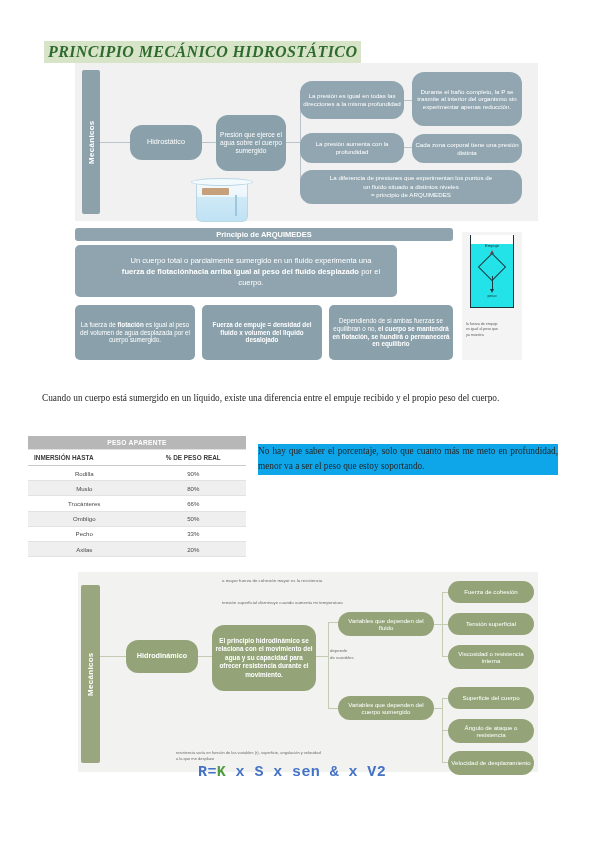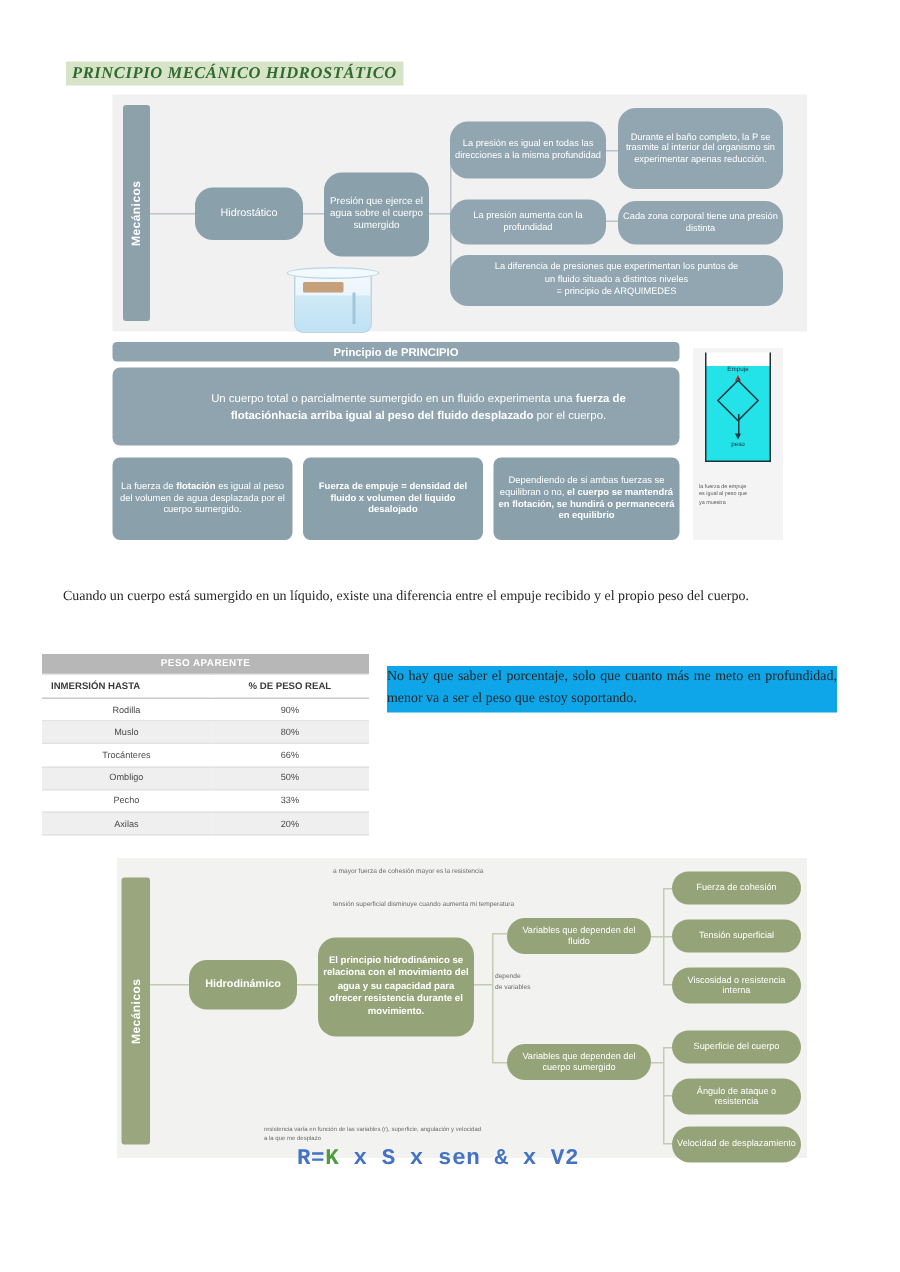--- a/index.html
+++ b/index.html
@@ -12,21 +12,21 @@
     position:relative;
     overflow:hidden;
   }
   .page { position:relative; width:600px; height:848px; }
 
   
   .doc-title{
     position:absolute; left:44px; top:41px;
     font-family:"Liberation Serif", serif;
     font-style:italic; font-weight:bold;
-    font-size:11px; letter-spacing:.4px;
+    font-size:16px; letter-spacing:.4px;
     color:#2f6b2f; background:#d7e4c8;
     padding:2px 4px;
   }
 
   
   .canvas{ position:absolute; }
   .gray-canvas{ background:#f1f1f1; }
   .olive-canvas{ background:#f2f2f0; }
 
   .sidebar-tab{
@@ -244,24 +244,24 @@
   </div>
 
   <div class="beaker" style="left:196px; top:176px; width:52px; height:46px;">
     <div class="glass"></div>
     <div class="rim"></div>
     <div class="label"></div>
     <div class="rod"></div>
   </div>
 
   <div class="arq-header" style="left:75px; top:228px; width:378px; height:13px;">
-    <span>Principio de PRINCIPIO</span>
-  </div>
-
-  <div class="arq-body" style="left:75px; top:245px; width:378px; height:52px;padding-left:44px;">
+    <span>Principio de ARQUIMEDES</span>
+  </div>
+
+  <div class="arq-body" style="left:75px; top:245px; width:322px; height:52px;padding-left:44px;">
     <div>
       <span>Un cuerpo total o parcialmente sumergido en un fluido experimenta una </span><b>fuerza de flotación</b><b>hacia arriba igual al peso del fluido desplazado</b><span> por el cuerpo.</span>
     </div>
   </div>
 
   <div class="nodebox n-gray" style="left:75px; top:305px; width:120px; height:55px; font-size:6.3px; border-radius:5px;">
     <div>
       <span>La fuerza de </span><b>flotación</b><span> es igual al peso del volumen de agua desplazada por el cuerpo sumergido.</span>
     </div>
   </div>

